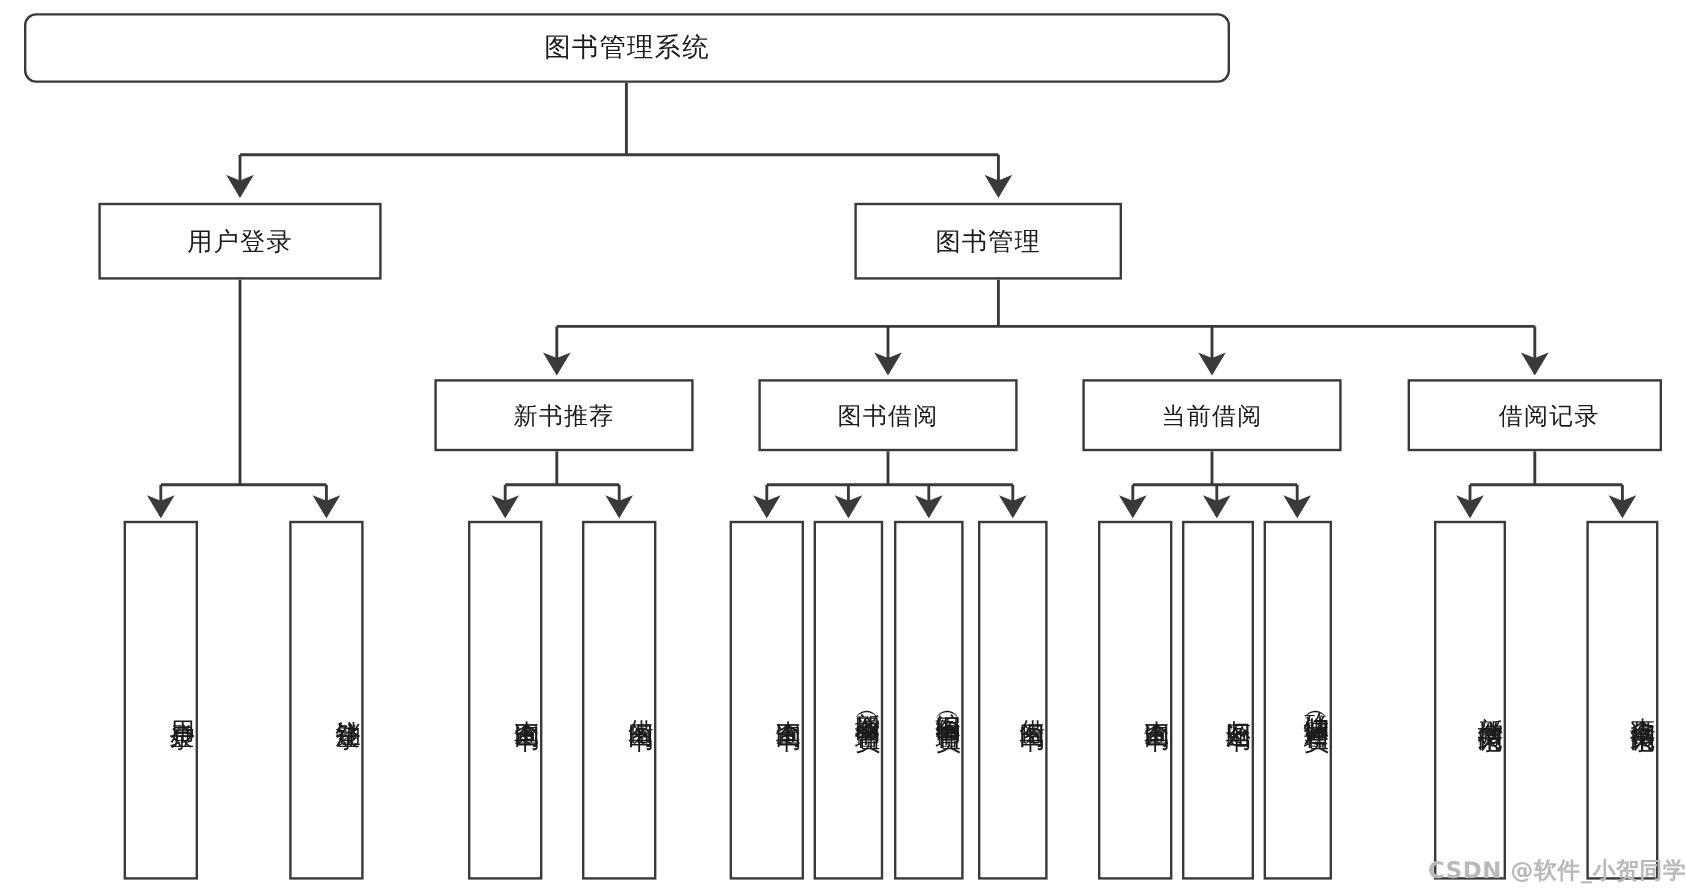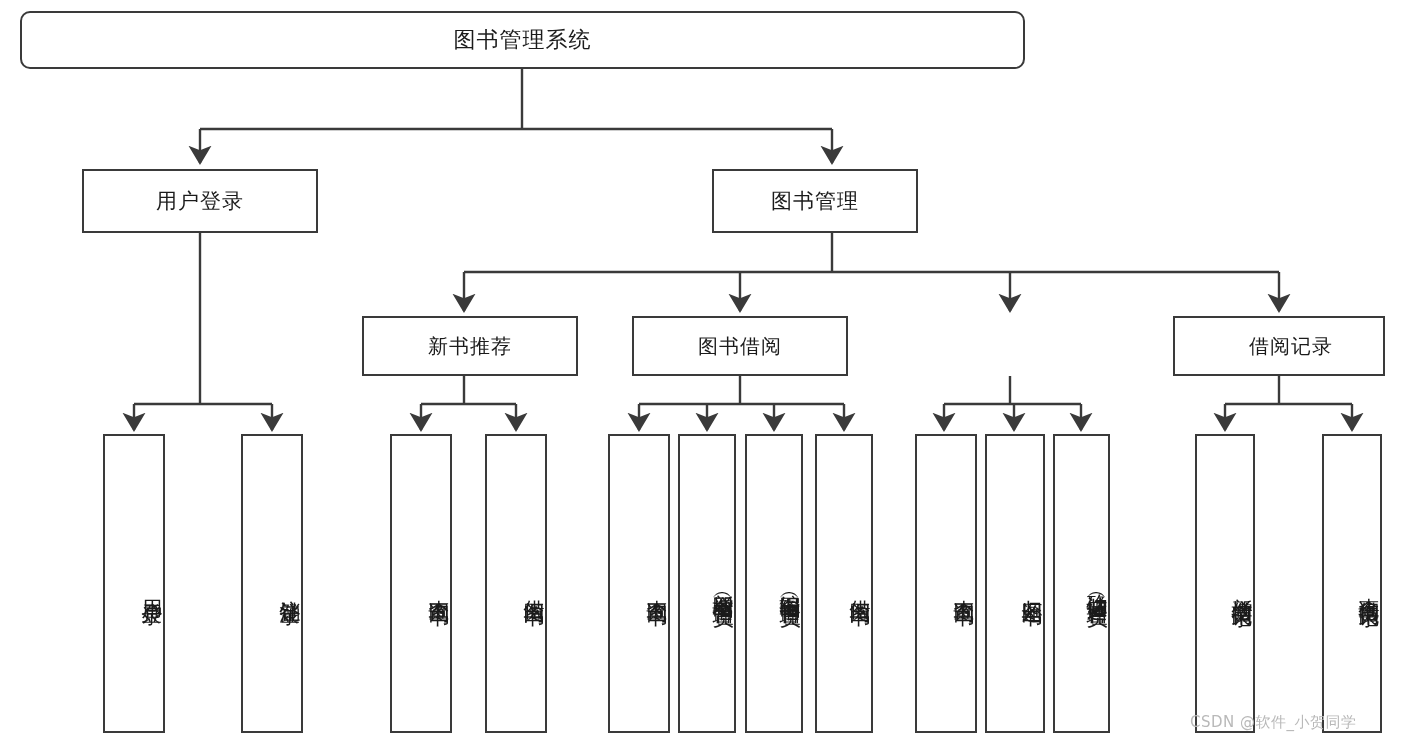--- a/index.html
+++ b/index.html
@@ -55,24 +55,25 @@
     left: 0;
     top: 0;
     width: 1405px;
     height: 747px;
     pointer-events: none;
   }
   .watermark {
     position: absolute;
     left: 1190px;
     top: 713px;
-    font-size: 15px;
+    font-size: 19px;
     color: #b9b9b9;
     white-space: nowrap;
     letter-spacing: 0.5px;
+    font-weight: bold;
   }
 </style>
 </head>
 <body>
 
 <div id="canvas">
 
   <svg id="edges" viewBox="0 0 1405 747" xmlns="http://www.w3.org/2000/svg">
     <defs>
       <marker id="arrow" viewBox="0 0 10 12" refX="9" refY="6" markerWidth="8" markerHeight="10" orient="auto-start-reverse">
@@ -117,24 +118,25 @@
 
     <path d="M1279,376 L1279,404" stroke="#3a3a3a" stroke-width="2.4" fill="none"></path>
     <path d="M1225,404 L1352,404" stroke="#3a3a3a" stroke-width="2.4" fill="none"></path>
     <path d="M1225,404 L1225,430" stroke="#3a3a3a" stroke-width="2.4" fill="none" marker-end="url(#arrow)"></path>
     <path d="M1352,404 L1352,430" stroke="#3a3a3a" stroke-width="2.4" fill="none" marker-end="url(#arrow)"></path>
   </svg>
 
   <div class="node root" style="left:20px; top:11px; width:1005px; height:58px;border-radius:10px;">图书管理系统</div>
 
   <div class="node lvl2" style="left:82px; top:169px; width:236px; height:64px;">用户登录</div>
-  <div class="node lvl2" style="left:712px; top:169px; width:206px; height:64px;">图书管理</div>
+  <div class="node lvl2" style="left:712px; top:169px; width:223px; height:64px;">图书管理</div>
 
   <div class="node lvl3" style="left:632px; top:316px; width:216px; height:60px;">图书借阅</div>
   <div class="node lvl3" style="left:362px; top:316px; width:216px; height:60px;">新书推荐</div>
+  <div class="node lvl3" style="left:902px; top:316px; width:216px; height:60px;">当前借阅</div>
   <div class="node lvl3" style="left:1173px; top:316px; width:212px; height:60px;padding-left:24px;">借阅记录</div>
 
   <div class="node leaf" style="left:103px; top:434px; width:62px; height:299px;">用户登录</div>
   <div class="node leaf" style="left:241px; top:434px; width:62px; height:299px;">注销登录</div>
 
   <div class="node leaf" style="left:390px; top:434px; width:62px; height:299px;">查询图书</div>
   <div class="node leaf" style="left:485px; top:434px; width:62px; height:299px;">借阅图书</div>
 
   <div class="node leaf" style="left:608px; top:434px; width:62px; height:299px;">查询图书</div>
   <div class="node leaf tall" style="left:678px; top:434px; width:58px; height:299px;">新增图书（管理员）</div>

